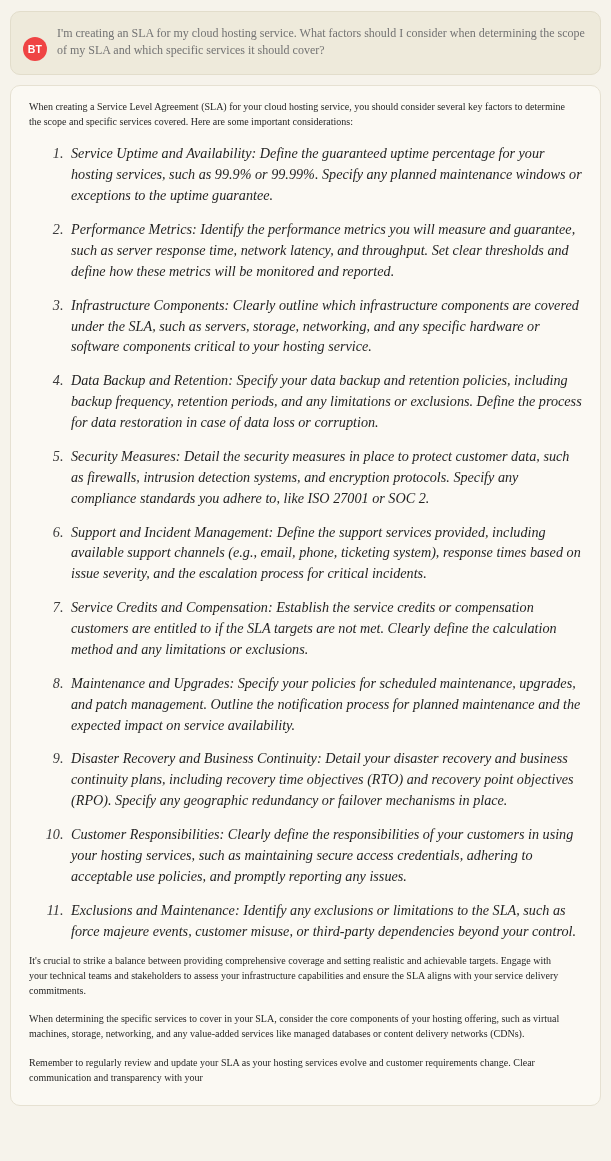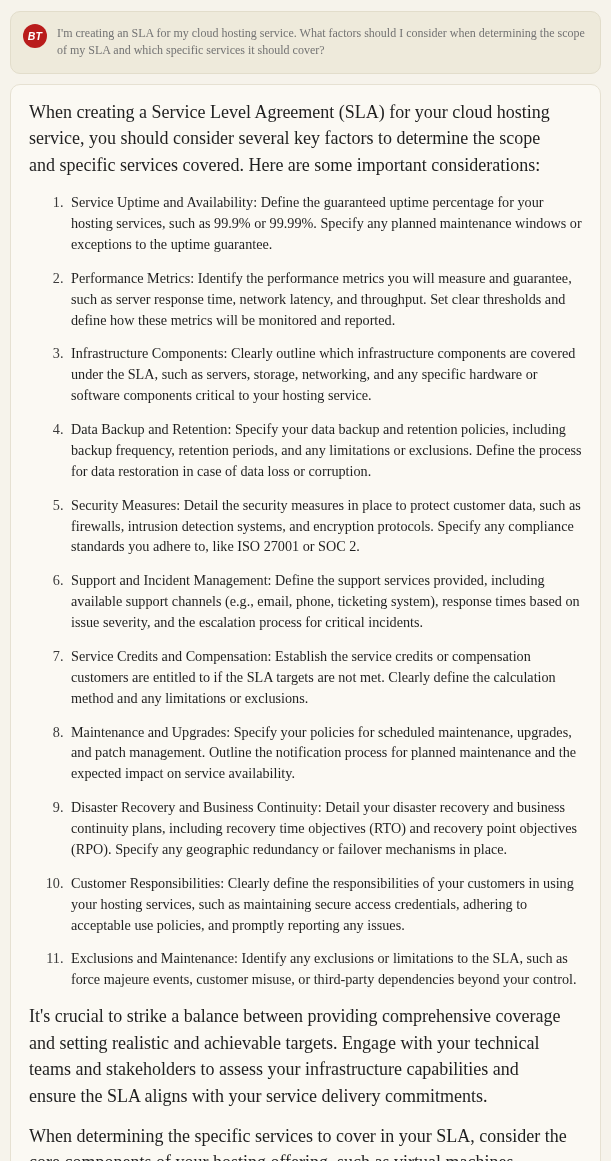--- a/index.html
+++ b/index.html
@@ -30,55 +30,55 @@
     border: 1px solid #e2ddcb;
     border-radius: 10px;
     padding: 11px 12px 13px 12px;
     margin: 1px 0 10px 0;
   }
   .avatar {
     flex: 0 0 auto;
     width: 24px;
     height: 24px;
     border-radius: 50%;
-    background: #b91c1c;
+    background: #ef4444;
     color: #fff;
     font-family: "Liberation Sans", sans-serif;
     font-size: 10.5px;
     font-weight: bold;
     letter-spacing: 0.3px;
     display: flex;
     align-items: center;
     justify-content: center;
-    margin-top: 1px;
-    font-style: italic;
+    margin-top: 14px;
   }
   .user-text {
     font-size: 12px;
     line-height: 1.45;
     color: #737373;
     padding-top: 2px;
   }
   
   .assistant-card {
     background: #fbf9f3;
     border: 1px solid #e6e1d2;
     border-radius: 10px;
     padding: 14px 18px 20px 18px;
   }
   .para {
-    font-size: 18px;
+    font-size: 10px;
     line-height: 1.47;
     color: #1f1f1f;
     margin: 0 12px 14px 0;
   }
   ol.numbered {
     margin: 0 0 12px 0;
     padding-left: 38px;
     list-style: decimal;
+    font-style: italic;
   }
   ol.numbered > li {
     font-size: 14.2px;
     line-height: 1.47;
     color: #1f1f1f;
     margin-bottom: 13px;
     padding-left: 4px;
   }
   ol.numbered > li::marker {
     color: #3a3a3a;

